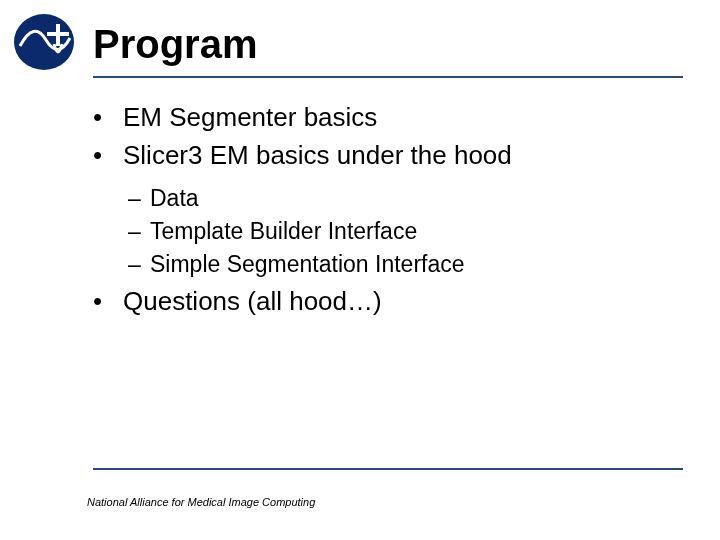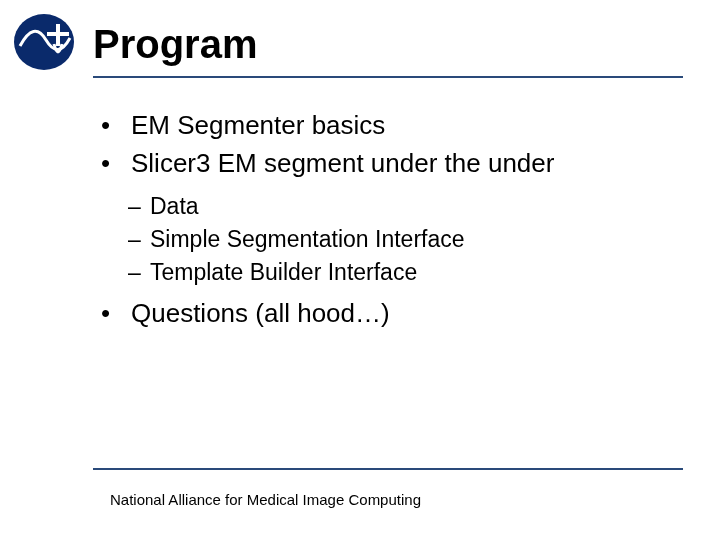--- a/index.html
+++ b/index.html
@@ -43,21 +43,21 @@
   .content {
     position: absolute;
     top: 100px;
     left: 93px;
     right: 40px;
     font-size: 26px;
     line-height: 1.35;
   }
   ul.bullets {
     list-style: none;
-    margin: 8px;
+    margin: 0;
     padding: 0;
   }
   ul.bullets > li {
     position: relative;
     padding-left: 30px;
     margin-bottom: 3px;
   }
   ul.bullets > li::before {
     content: "•";
     position: absolute;
@@ -85,22 +85,23 @@
     position: absolute;
     bottom: 70px;
     left: 93px;
     width: 590px;
     height: 0;
     border-top: 2px solid #2a4a7a;
   }
   .footer {
     position: absolute;
     bottom: 30px;
-    left: 110px;
-    font-size: 15px;
+    left: 87px;
+    font-size: 11px;
+    font-style: italic;
     color: #000;
     line-height: 1.35;
   }
 </style>
 </head>
 <body>
 
 <div class="slide">
 
   <div class="logo">
@@ -112,26 +113,26 @@
       <path d="M42 34 Q46 50 50 34" stroke="#ffffff" stroke-width="3" fill="none"></path>
     </svg>
   </div>
 
   <div class="title">Program</div>
   <div class="title-rule"></div>
 
   <div class="content">
     <ul class="bullets">
       <li><span>EM Segmenter basics</span></li>
-      <li><span>Slicer3 EM segment under the under</span></li>
+      <li><span>Slicer3 EM basics under the hood</span></li>
     </ul>
     <ul class="subs">
       <li><span>Data</span></li>
+      <li><span>Template Builder Interface</span></li>
       <li><span>Simple Segmentation Interface</span></li>
-      <li><span>Template Builder Interface</span></li>
     </ul>
     <ul class="bullets">
       <li><span>Questions (all hood…)</span></li>
     </ul>
   </div>
 
   <div class="footer-rule"></div>
   <div class="footer">
     <div>National Alliance for Medical Image Computing</div>
   </div>

